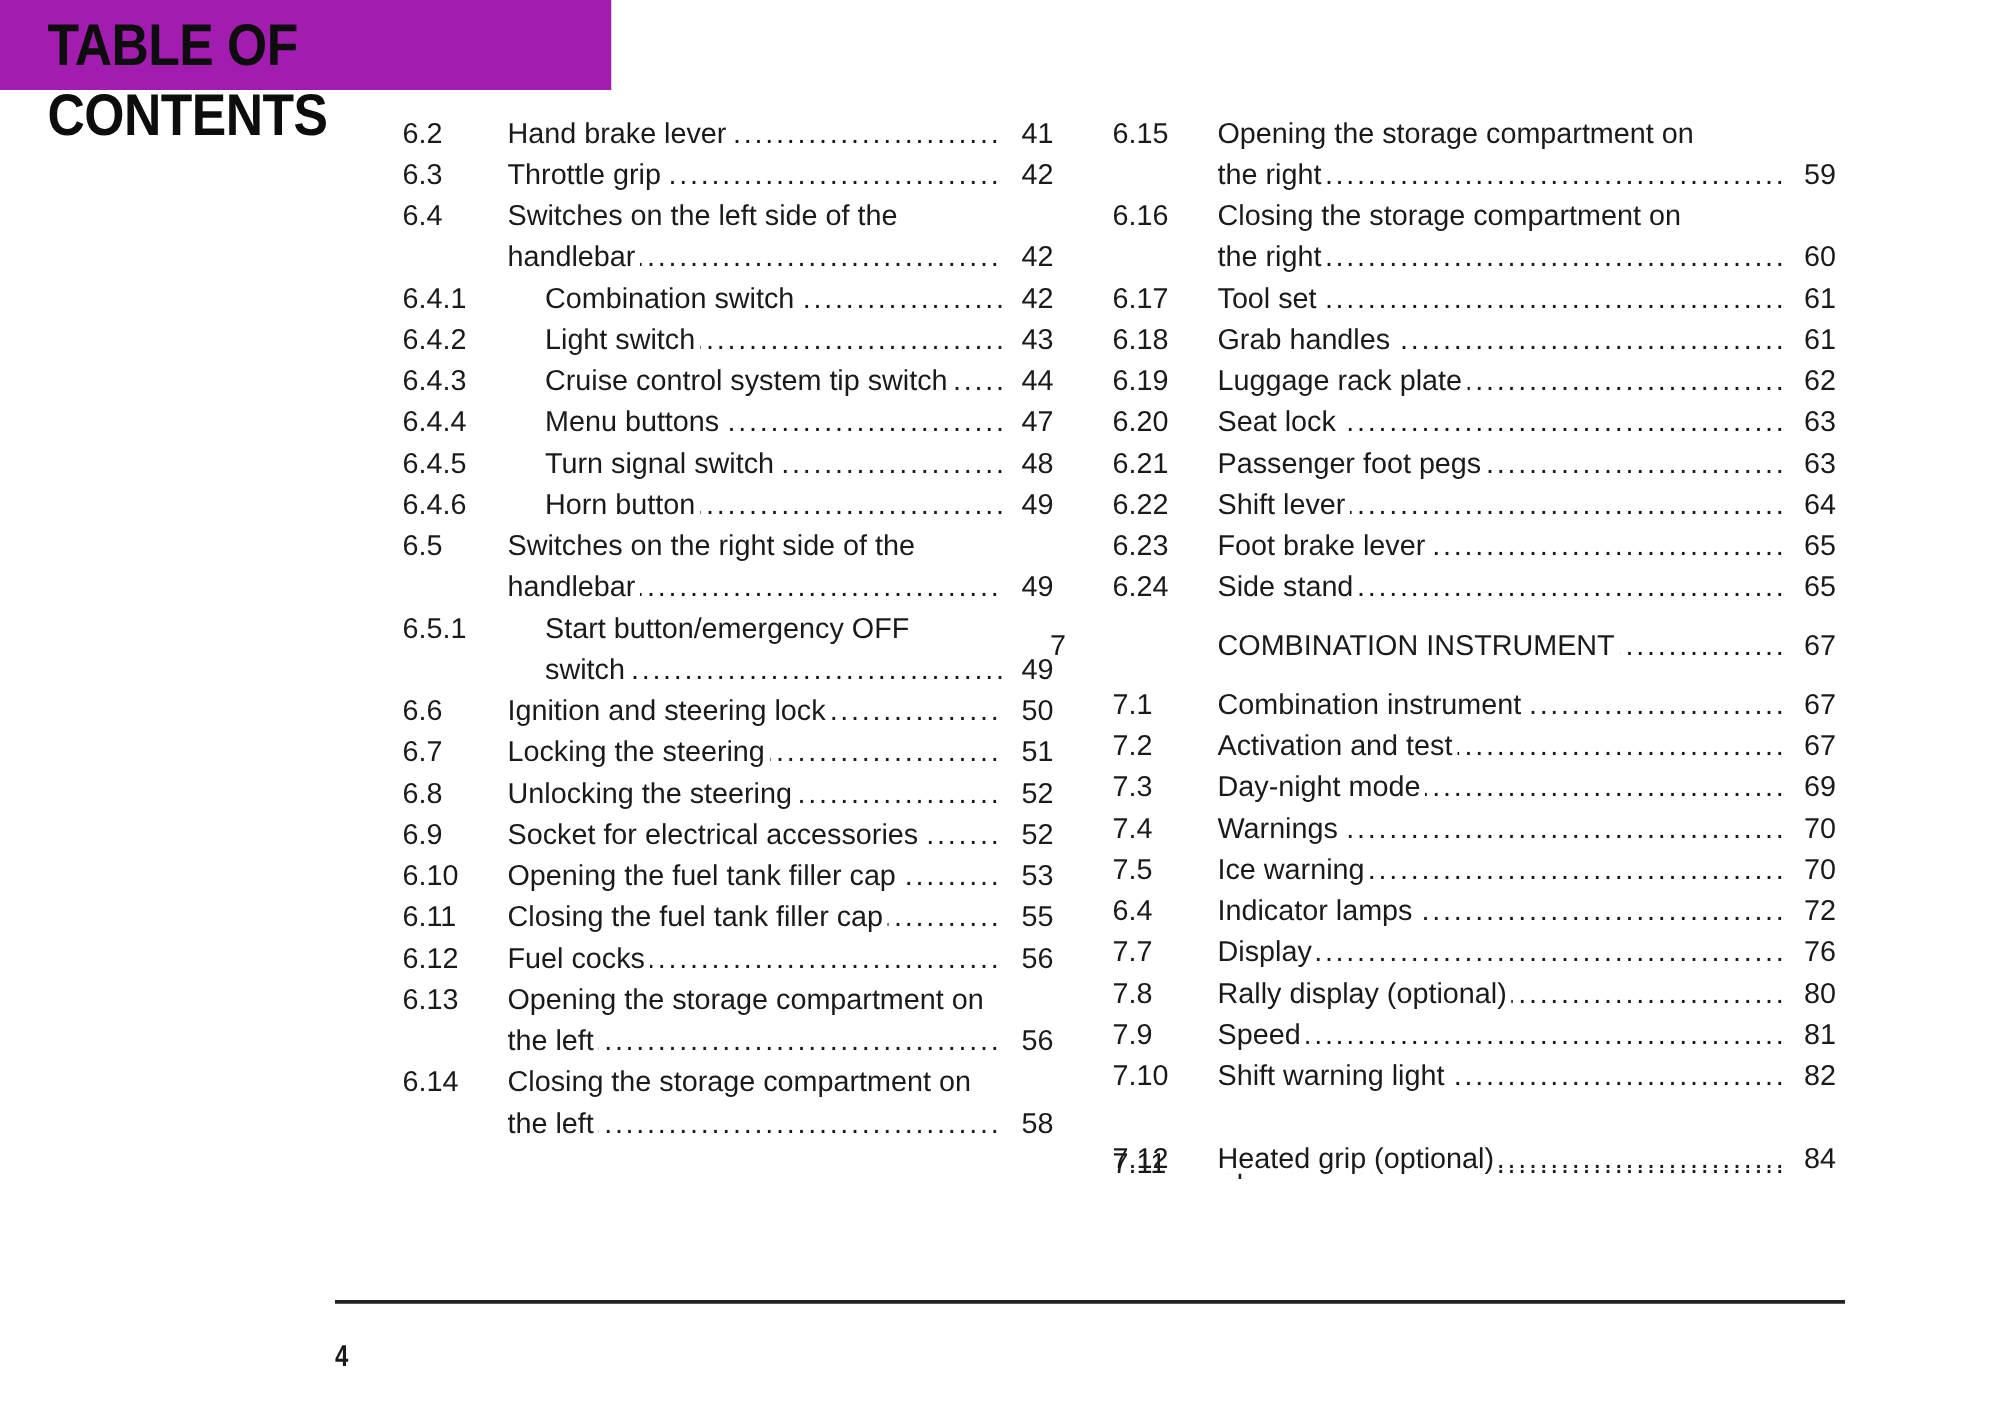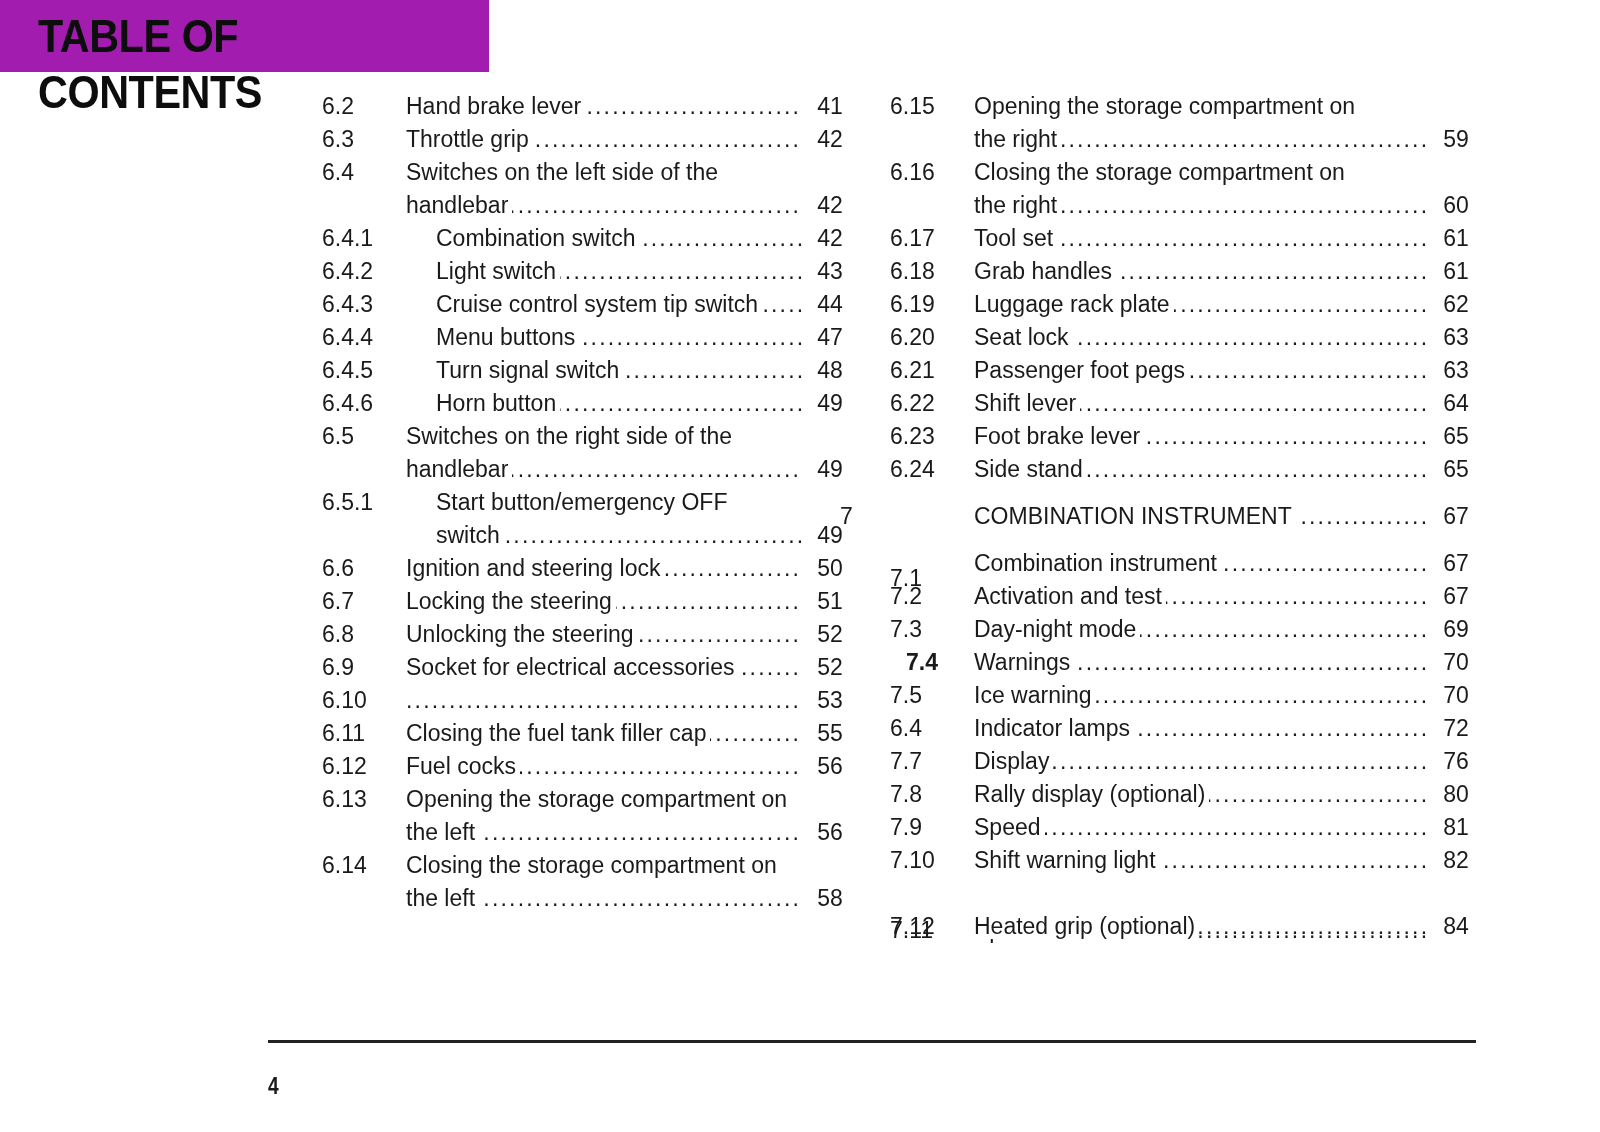--- a/index.html
+++ b/index.html
@@ -122,21 +122,21 @@
     </div>
     <div class="entry" style="top: 561px; height: 33px;">
       <span class="num" style="left: 0px;">6.9</span>
       <div class="label-wrap" style="left: 84px;">
         <div class="line"><span class="dots">........................................................................................................................................................................................................</span><span class="txt">Socket for electrical accessories</span><span class="page">52</span></div>
       </div>
     </div>
     <div class="entry" style="top: 594px; height: 33px;">
       <span class="num" style="left: 0px;">6.10</span>
       <div class="label-wrap" style="left: 84px;">
-        <div class="line"><span class="dots">........................................................................................................................................................................................................</span><span class="page">53</span></div>
+        <div class="line"><span class="dots">........................................................................................................................................................................................................</span><span class="txt">Opening the fuel tank filler cap</span><span class="page">53</span></div>
       </div>
     </div>
     <div class="entry" style="top: 627px; height: 33px;">
       <span class="num" style="left: 0px;">6.11</span>
       <div class="label-wrap" style="left: 84px;">
         <div class="line"><span class="dots">........................................................................................................................................................................................................</span><span class="txt">Closing the fuel tank filler cap</span><span class="page">55</span></div>
       </div>
     </div>
     <div class="entry" style="top: 660px; height: 33px;">
       <span class="num" style="left: 0px;">6.12</span>
@@ -222,39 +222,39 @@
         <div class="line"><span class="dots">........................................................................................................................................................................................................</span><span class="txt">Side stand</span><span class="page">65</span></div>
       </div>
     </div>
     <div class="entry" style="top: 410px; height: 33px;">
       <span class="num" style="left: -50px;">7</span>
       <div class="label-wrap" style="left: 84px;">
         <div class="line"><span class="dots">........................................................................................................................................................................................................</span><span class="txt">COMBINATION INSTRUMENT</span><span class="page">67</span></div>
       </div>
     </div>
     <div class="entry" style="top: 457px; height: 33px;">
-      <span class="num" style="left: 0px; margin-top: 15px;">7.1</span>
+      <span class="num" style="left: 0px;">7.1</span>
       <div class="label-wrap" style="left: 84px;">
         <div class="line"><span class="dots">........................................................................................................................................................................................................</span><span class="txt">Combination instrument</span><span class="page">67</span></div>
       </div>
     </div>
     <div class="entry" style="top: 490px; height: 33px;">
       <span class="num" style="left: 0px;">7.2</span>
       <div class="label-wrap" style="left: 84px;">
         <div class="line"><span class="dots">........................................................................................................................................................................................................</span><span class="txt">Activation and test</span><span class="page">67</span></div>
       </div>
     </div>
     <div class="entry" style="top: 523px; height: 33px;">
       <span class="num" style="left: 0px;">7.3</span>
       <div class="label-wrap" style="left: 84px;">
         <div class="line"><span class="dots">........................................................................................................................................................................................................</span><span class="txt">Day-night mode</span><span class="page">69</span></div>
       </div>
     </div>
     <div class="entry" style="top: 556px; height: 33px;">
-      <span class="num" style="left: 16px; font-weight: bold;">7.4</span>
+      <span class="num" style="left: 0px;">7.4</span>
       <div class="label-wrap" style="left: 84px;">
         <div class="line"><span class="dots">........................................................................................................................................................................................................</span><span class="txt">Warnings</span><span class="page">70</span></div>
       </div>
     </div>
     <div class="entry" style="top: 589px; height: 33px;">
       <span class="num" style="left: 0px;">7.5</span>
       <div class="label-wrap" style="left: 84px;">
         <div class="line"><span class="dots">........................................................................................................................................................................................................</span><span class="txt">Ice warning</span><span class="page">70</span></div>
       </div>
     </div>

